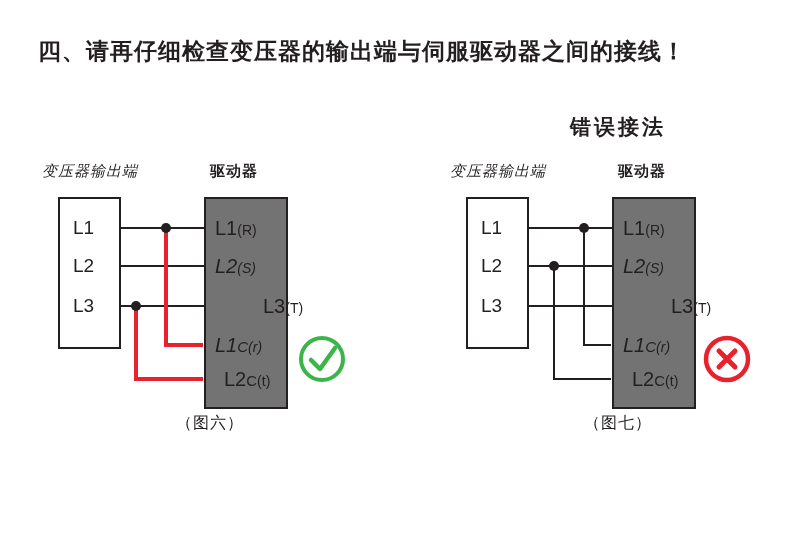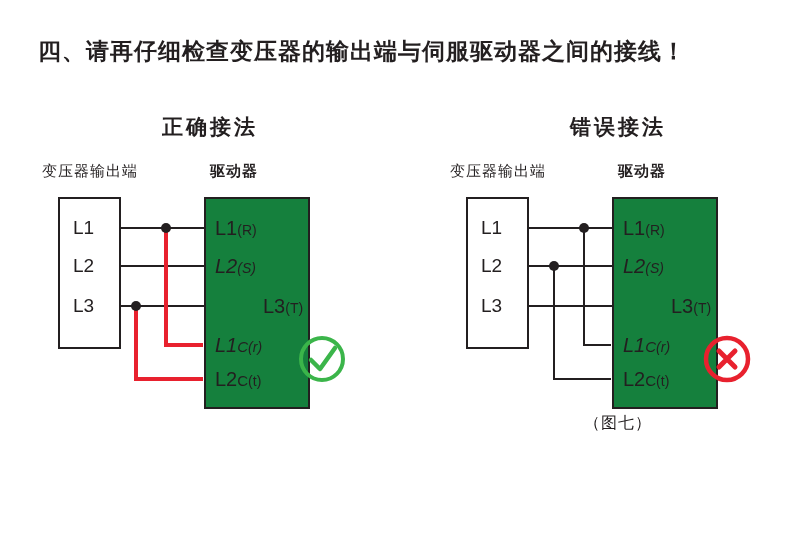--- a/index.html
+++ b/index.html
@@ -17,68 +17,68 @@
     font-size:23px; font-weight:bold; letter-spacing:1px; white-space:nowrap;
   }
   .panel { position:absolute; top:95px; width:360px; height:340px; }
   .panel-0 { left:30px; }
   .panel-1 { left:438px; }
   .heading {
     position:absolute; top:6px; left:0; width:100%; text-align:center;
     font-size:21px; font-weight:bold; letter-spacing:3px;
   }
   .col-label { position:absolute; top:55px; font-size:15px; letter-spacing:1px; white-space:nowrap; }
-  .label-transformer { left:12px; }
+  .label-transformer { left:12px;font-style:italic; }
   .label-driver { left:180px;font-weight:bold; }
   .tbox {
     position:absolute; left:28px; top:90px; width:63px; height:152px;
     border:2px solid var(--ink,#231f20); background:#fff;
   }
   .dbox {
-    position:absolute; left:174px; top:90px; width:106px; height:212px;
-    border:2px solid var(--ink,#231f20); background:#15803d;
+    position:absolute; left:174px; top:90px; width:84px; height:212px;
+    border:2px solid var(--ink,#231f20); background:#737373;
   }
   .term { position:absolute; left:13px; height:22px; line-height:22px; font-size:19px; }
   .t1 { top:18px; } .t2 { top:56px; } .t3 { top:96px; }
   .drv-row { position:absolute; left:9px; height:24px; line-height:24px; font-size:20px; white-space:nowrap; }
-  .r1 { top:17px; } .r2 { top:55px;font-style:italic; } .r3 { top:95px;margin-left:48px; } .r4 { top:134px;font-style:italic; } .r5 { top:168px; }
+  .r1 { top:17px; } .r2 { top:55px;font-style:italic; } .r3 { top:95px;margin-left:48px; } .r4 { top:134px;font-style:italic; } .r5 { top:168px;margin-left:9px; }
   .drv-row .sub   { font-size:15px; }
   .drv-row .small { font-size:14px; }
   .caption {
     position:absolute; top:306px; left:0; width:100%; text-align:center;
     font-size:16px; letter-spacing:1px;
   }
   svg.overlay { position:absolute; left:0; top:0; pointer-events:none; }
 </style>
 </head>
 <body>
 
 <div class="page">
 
   <h1 class="title">四、请再仔细检查变压器的输出端与伺服驱动器之间的接线！</h1>
 
   <section class="panel panel-0">
-    <div class="heading">正确接法</div>
     <div class="col-label label-transformer">变压器输出端</div>
     <div class="col-label label-driver">驱动器</div>
 
     <div class="tbox">
       <div class="term t1">L1</div>
       <div class="term t2">L2</div>
       <div class="term t3">L3</div>
     </div>
 
     <div class="dbox">
       <div class="drv-row r1"><span class="big">L1</span><span class="sub"></span><span class="small">(R)</span></div>
       <div class="drv-row r2"><span class="big">L2</span><span class="sub"></span><span class="small">(S)</span></div>
       <div class="drv-row r3"><span class="big">L3</span><span class="sub"></span><span class="small">(T)</span></div>
       <div class="drv-row r4"><span class="big">L1</span><span class="sub">C</span><span class="small">(r)</span></div>
       <div class="drv-row r5"><span class="big">L2</span><span class="sub">C</span><span class="small">(t)</span></div>
     </div>
 
+    <div class="caption">（图六）</div>
   </section>
 
   <section class="panel panel-1">
     <div class="heading">错误接法</div>
     <div class="col-label label-transformer">变压器输出端</div>
     <div class="col-label label-driver">驱动器</div>
 
     <div class="tbox">
       <div class="term t1">L1</div>
       <div class="term t2">L2</div>

